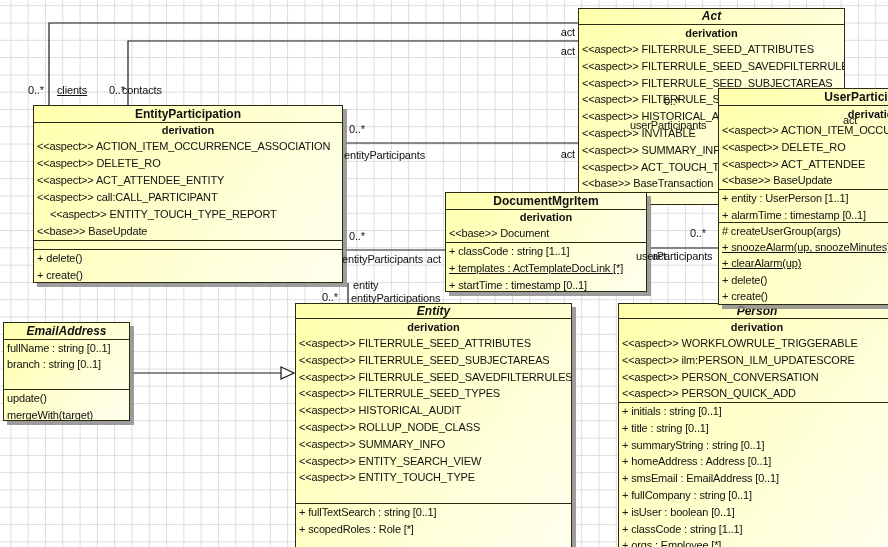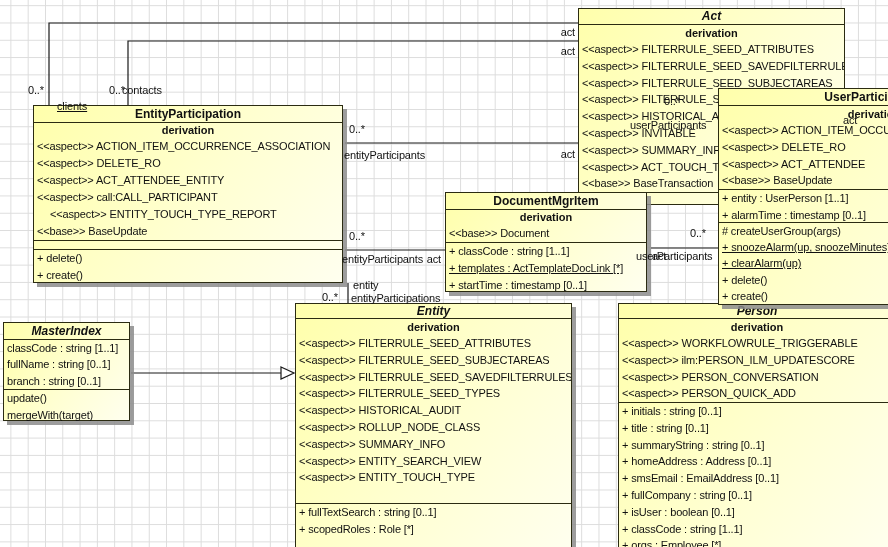--- a/index.html
+++ b/index.html
@@ -108,23 +108,22 @@
         <div class="row" style="height: 16.8px; line-height: 16.8px;">&lt;&lt;aspect&gt;&gt; SUMMARY_INFO</div>
         <div class="row" style="height: 16.8px; line-height: 16.8px;">&lt;&lt;aspect&gt;&gt; ENTITY_SEARCH_VIEW</div>
         <div class="row" style="height: 16.8px; line-height: 16.8px;">&lt;&lt;aspect&gt;&gt; ENTITY_TOUCH_TYPE</div>
       </div>
       <div class="sec sep" style="height: 54px;">
         <div class="row" style="height: 16.8px; line-height: 16.8px;">+ fullTextSearch : string [0..1]</div>
         <div class="row" style="height: 16.8px; line-height: 16.8px;">+ scopedRoles : Role [*]</div>
       </div>
     </div>
     <div class="uml" style="left: 3px; top: 322px; width: 127px; height: 99px; z-index: 4;">
-      <div class="ttl it" style="height: 16px; line-height: 16px;">MasterIndex</div>
+      <div class="ttl it" style="height: 16px; line-height: 16px;">EmailAddress</div>
       <div class="sec" style="height: 49px;">
-        <div class="row" style="height: 16.3px; line-height: 16.3px;">classCode : string [1..1]</div>
         <div class="row" style="height: 16.3px; line-height: 16.3px;">fullName : string [0..1]</div>
         <div class="row" style="height: 16.3px; line-height: 16.3px;">branch : string [0..1]</div>
       </div>
       <div class="sec sep" style="height: 32px;">
         <div class="row" style="height: 16.5px; line-height: 16.5px;">update()</div>
         <div class="row" style="height: 16.5px; line-height: 16.5px;">mergeWith(target)</div>
       </div>
     </div>
     <div class="uml" style="left: 445px; top: 192px; width: 202px; height: 100px; z-index: 5;">
       <div class="ttl" style="height: 16px; line-height: 16px;">DocumentMgrItem</div>
@@ -155,21 +154,21 @@
         <div class="row" style="height: 16.2px; line-height: 16.2px;"># createUserGroup(args)</div>
         <div class="row u" style="height: 16.2px; line-height: 16.2px;">+ snoozeAlarm(up, snoozeMinutes)</div>
         <div class="row u" style="height: 16.2px; line-height: 16.2px;">+ clearAlarm(up)</div>
         <div class="row" style="height: 16.2px; line-height: 16.2px;">+ delete()</div>
         <div class="row" style="height: 16.2px; line-height: 16.2px;">+ create()</div>
       </div>
     </div>
     <div class="lbl" style="right: 313px; text-align: right; top: 26px;">act</div>
     <div class="lbl" style="right: 313px; text-align: right; top: 45px;">act</div>
     <div class="lbl" style="left: 28px; top: 84px;">0..*</div>
-    <div class="lbl" style="left: 57px; top: 100px; text-decoration: underline;">clients</div>
+    <div class="lbl" style="left: 57px; top: 84px; text-decoration: underline;">clients</div>
     <div class="lbl" style="left: 109px; top: 84px;">0..*</div>
     <div class="lbl" style="left: 122px; top: 84px;">contacts</div>
     <div class="lbl" style="left: 349px; top: 123px;">0..*</div>
     <div class="lbl" style="left: 344px; top: 149px;">entityParticipants</div>
     <div class="lbl" style="right: 313px; text-align: right; top: 148px;">act</div>
     <div class="lbl" style="left: 349px; top: 230px;">0..*</div>
     <div class="lbl" style="left: 342px; top: 253px;">entityParticipants</div>
     <div class="lbl" style="right: 447px; text-align: right; top: 253px;">act</div>
     <div class="lbl" style="left: 353px; top: 279px;">entity</div>
     <div class="lbl" style="left: 322px; top: 291px;">0..*</div>

